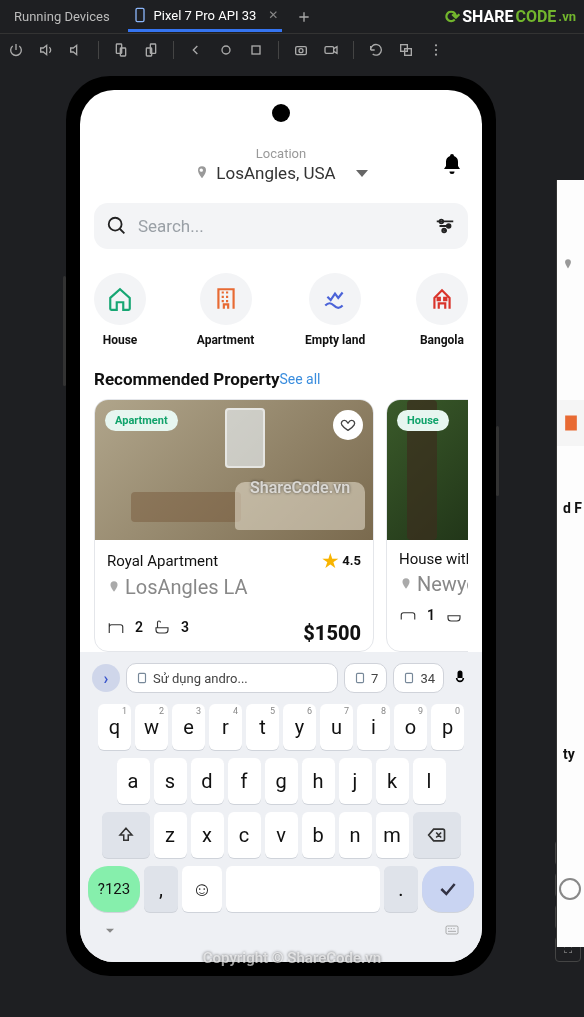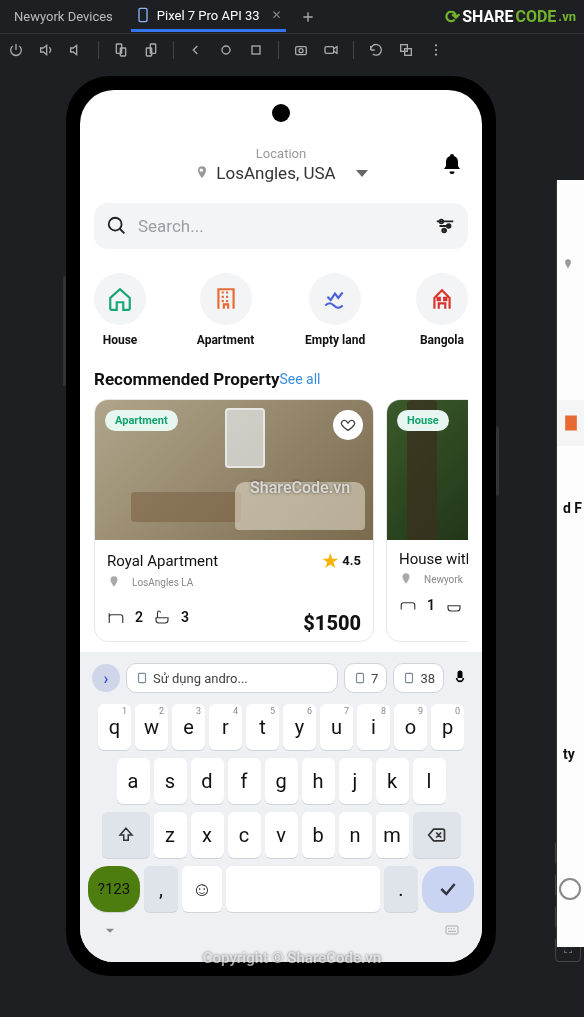--- a/index.html
+++ b/index.html
@@ -64,21 +64,21 @@
 .card-img{ height:140px; background:linear-gradient(135deg,#b0a58b,#7a6a4e); position:relative;}
 .card2 .card-img{ background:linear-gradient(135deg,#3a5a2a,#182812);}
 .tag{ position:absolute; top:10px; left:10px; background:#e7f6f0; color:#11a36b; font-size:11px; font-weight:700; padding:4px 10px; border-radius:12px;}
 .heart{ position:absolute; top:10px; right:10px; width:30px;height:30px;border-radius:50%;background:#fff; display:flex;align-items:center;justify-content:center;}
 .heart svg{width:16px;height:16px;stroke:#444;fill:none;stroke-width:2;}
 .card-body{ padding:10px 12px 6px;}
 .ctitle-row{ display:flex; align-items:center; justify-content:space-between;}
 .ctitle{ font-weight:400; font-size:15px;}
 .rating{ display:flex; align-items:center; gap:4px; font-size:13px; font-weight:700;}
 .star{ color:#f8b400; font-size:18px;}
-.loc2{ display:flex; align-items:center; gap:11px; color:#888; font-size:10px; margin-top:4px;}
+.loc2{ display:flex; align-items:center; gap:4px; color:#888; font-size:20px; margin-top:4px;}
 .loc2 svg{ width:14px;height:14px; fill:#aaa;}
 .feat-row{ display:flex; align-items:center; gap:10px; margin-top:10px; font-size:14px; font-weight:600;}
 .feat-row .sp{ flex:1;}
 .price{ font-size:20px; font-weight:800;margin-top:12px;}
 .feat-ic{width:18px;height:18px;stroke:#333;fill:none;stroke-width:1.5;}
 
 
 .kbd{ position:absolute; left:0; right:0; bottom:0; background:#eef0f4; padding:8px 4px 24px; }
 .sugg{ display:flex; align-items:center; gap:6px; height:36px; padding:0 8px;}
 .sugg-circle{ width:28px;height:28px;border-radius:50%;background:#cfd6ea;display:flex;align-items:center;justify-content:center;color:#3a55cc;font-weight:700;}
@@ -123,21 +123,21 @@
   <span class="green">⟳</span>
   <span>SHARE</span>
     <span style="color:#72b52d">CODE</span>
     <span class="vn">.vn</span>
 </div>
 <div class="mid-wm">ShareCode.vn</div>
 <div class="copyright">Copyright © ShareCode.vn</div>
 
 <div class="ide-tabs">
   <div class="ide-tab">
-      <span>Newyork Devices</span>
+      <span>Running Devices</span>
     </div>
   <div class="ide-tab active">
     <svg class="ide-icon" viewBox="0 0 24 24">
         <rect x="6" y="2" width="12" height="20" rx="2" fill="none" stroke="#8ab4f8" stroke-width="2"></rect>
       </svg>
     <span>Pixel 7 Pro API 33</span>
     <span class="x">✕</span>
   </div>
   <svg class="ide-icon" viewBox="0 0 24 24">
       <path d="M12 5v14M5 12h14" stroke="#aaa" stroke-width="2"></path>
@@ -381,21 +381,21 @@
         <div class="sugg-pill">
           <svg viewBox="0 0 24 24">
               <rect x="6" y="4" width="12" height="16" rx="2" fill="none" stroke="#789" stroke-width="2"></rect>
             </svg>
           <span>7</span>
         </div>
         <div class="sugg-pill">
           <svg viewBox="0 0 24 24">
               <rect x="6" y="4" width="12" height="16" rx="2" fill="none" stroke="#789" stroke-width="2"></rect>
             </svg>
-          <span>38</span>
+          <span>34</span>
         </div>
         <svg class="mic" viewBox="0 0 24 24">
             <path d="M12 15a3 3 0 0 0 3-3V6a3 3 0 0 0-6 0v6a3 3 0 0 0 3 3zm5-3a5 5 0 0 1-10 0M12 19v3"></path>
           </svg>
       </div>
       <div class="krow" id="kr1">
           <div class="key">q<span class="sup">1</span></div>
           <div class="key">w<span class="sup">2</span></div>
           <div class="key">e<span class="sup">3</span></div>
           <div class="key">r<span class="sup">4</span></div>
@@ -430,21 +430,21 @@
           <div class="key">b</div>
           <div class="key">n</div>
           <div class="key">m</div>
         <div class="key wide">
           <svg width="20" height="20" viewBox="0 0 24 24">
               <path d="M8 5h11a2 2 0 0 1 2 2v10a2 2 0 0 1-2 2H8l-6-7 6-7zm3 4l6 6m0-6l-6 6" fill="none" stroke="#333" stroke-width="2"></path>
             </svg>
         </div>
       </div>
       <div class="kbot">
-        <div class="key wider" style="background:#4d7c0f;border-radius:20px">?123</div>
+        <div class="key wider" style="background:#86efac;border-radius:20px">?123</div>
         <div class="key" style="width:34px;background:#dfe3ea">,</div>
         <div class="key" style="width:40px">☺</div>
         <div class="key space"></div>
         <div class="key" style="width:34px;background:#dfe3ea">.</div>
         <div class="key wider accent" style="border-radius:20px">
           <svg width="20" height="20" viewBox="0 0 24 24">
               <path d="M4 12l6 6L20 6" fill="none" stroke="#334" stroke-width="3"></path>
             </svg>
         </div>
       </div>

